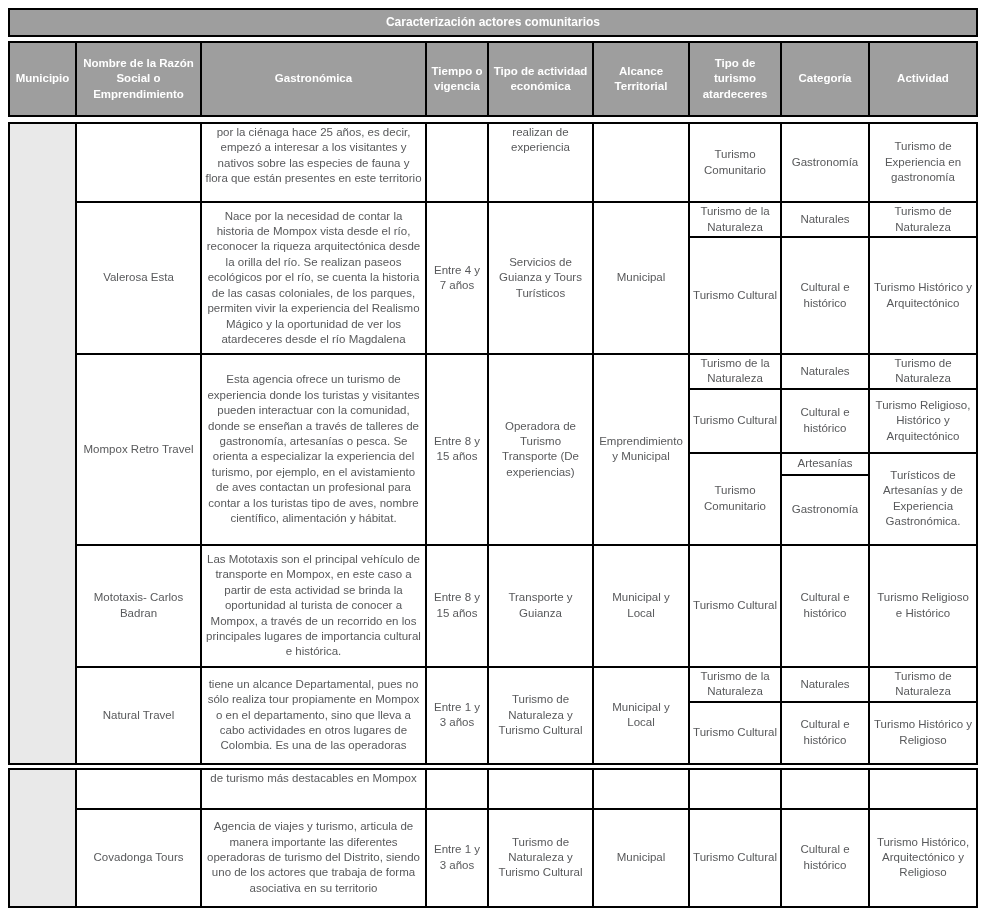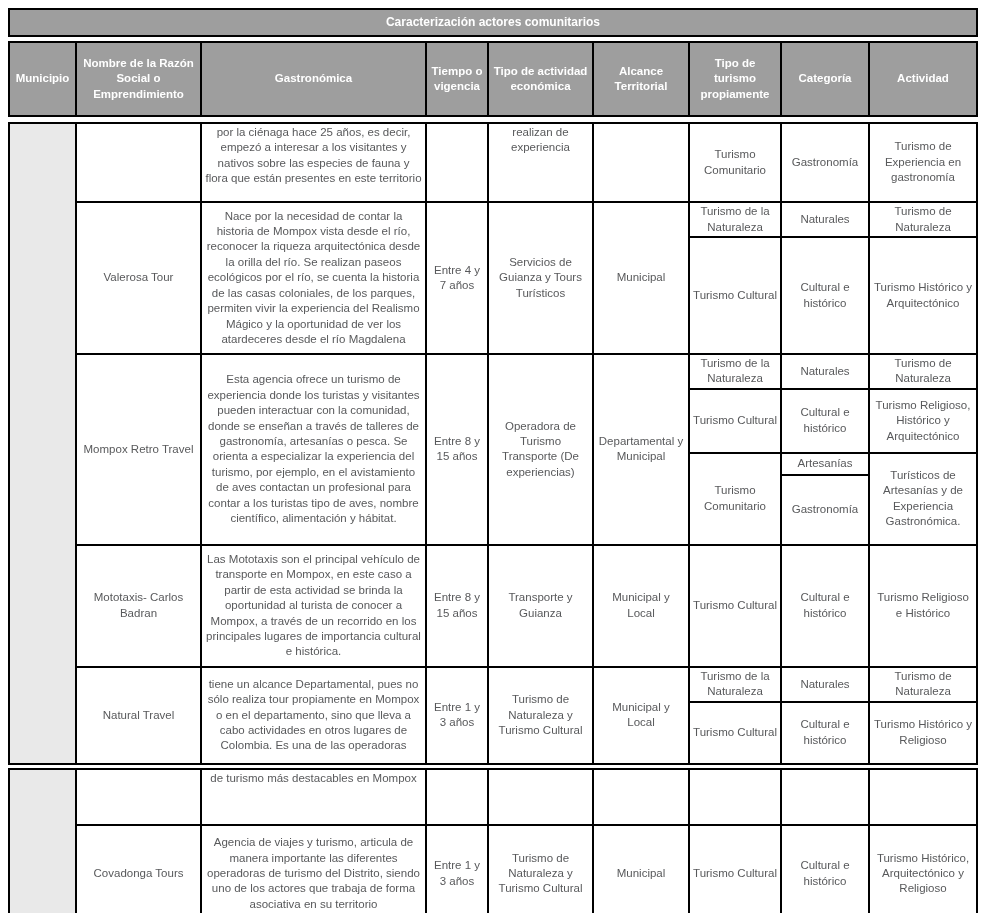--- a/index.html
+++ b/index.html
@@ -60,21 +60,21 @@
         <col style="width:108px">
     </colgroup>
     <tbody>
         <tr>
       <th>Municipio</th>
       <th>Nombre de la Razón Social o Emprendimiento</th>
       <th>Gastronómica</th>
       <th>Tiempo o vigencia</th>
       <th>Tipo de actividad económica</th>
       <th>Alcance Territorial</th>
-      <th>Tipo de turismo propiamente</th>
+      <th>Tipo de turismo atardeceres</th>
       <th>Categoría</th>
       <th>Actividad</th>
     </tr>
   </tbody>
     </table>
 
   <table class="body-tbl">
     <colgroup>
       <col style="width:67px">
         <col style="width:125px">
@@ -94,41 +94,41 @@
       <td class="top">por la ciénaga hace 25 años, es decir, empezó a interesar a los visitantes y nativos sobre las especies de fauna y flora que están presentes en este territorio</td>
       <td></td>
       <td class="top">realizan de experiencia</td>
       <td></td>
       <td>Turismo Comunitario</td>
       <td>Gastronomía</td>
       <td>Turismo de Experiencia en gastronomía</td>
     </tr>
 
     <tr style="height:35px">
-      <td rowspan="2">Valerosa Tour</td>
+      <td rowspan="2">Valerosa Esta</td>
       <td rowspan="2">Nace por la necesidad de contar la historia de Mompox vista desde el río, reconocer la riqueza arquitectónica desde la orilla del río. Se realizan paseos ecológicos por el río, se cuenta la historia de las casas coloniales, de los parques, permiten vivir la experiencia del Realismo Mágico y la oportunidad de ver los atardeceres desde el río Magdalena</td>
       <td rowspan="2">Entre 4 y 7 años</td>
       <td rowspan="2">Servicios de Guianza y Tours Turísticos</td>
       <td rowspan="2">Municipal</td>
       <td>Turismo de la Naturaleza</td>
       <td>Naturales</td>
       <td>Turismo de Naturaleza</td>
     </tr>
     <tr style="height:117px">
       <td>Turismo Cultural</td>
       <td>Cultural e histórico</td>
       <td>Turismo Histórico y Arquitectónico</td>
     </tr>
 
     <tr style="height:30px">
       <td rowspan="4">Mompox Retro Travel</td>
       <td rowspan="4">Esta agencia ofrece un turismo de experiencia donde los turistas y visitantes pueden interactuar con la comunidad, donde se enseñan a través de talleres de gastronomía, artesanías o pesca. Se orienta a especializar la experiencia del turismo, por ejemplo, en el avistamiento de aves contactan un profesional para contar a los turistas tipo de aves, nombre científico, alimentación y hábitat.</td>
       <td rowspan="4">Entre 8 y 15 años</td>
       <td rowspan="4">Operadora de Turismo Transporte (De experiencias)</td>
-      <td rowspan="4">Departamental y Municipal</td>
+      <td rowspan="4">Emprendimiento y Municipal</td>
       <td>Turismo de la Naturaleza</td>
       <td>Naturales</td>
       <td>Turismo de Naturaleza</td>
     </tr>
     <tr style="height:64px">
       <td>Turismo Cultural</td>
       <td>Cultural e histórico</td>
       <td>Turismo Religioso, Histórico y Arquitectónico</td>
     </tr>
     <tr style="height:22px">
@@ -176,21 +176,21 @@
         <col style="width:225px">
       <col style="width:62px">
         <col style="width:105px">
         <col style="width:96px">
       <col style="width:92px">
         <col style="width:88px">
         <col style="width:108px">
     </colgroup>
 
     <tbody>
-        <tr style="height:56px">
+        <tr style="height:40px">
       <td class="muni" rowspan="2"></td>
       <td></td>
       <td class="top">de turismo más destacables en Mompox</td>
       <td></td>
       <td></td>
       <td></td>
       <td></td>
       <td></td>
       <td></td>
     </tr>

